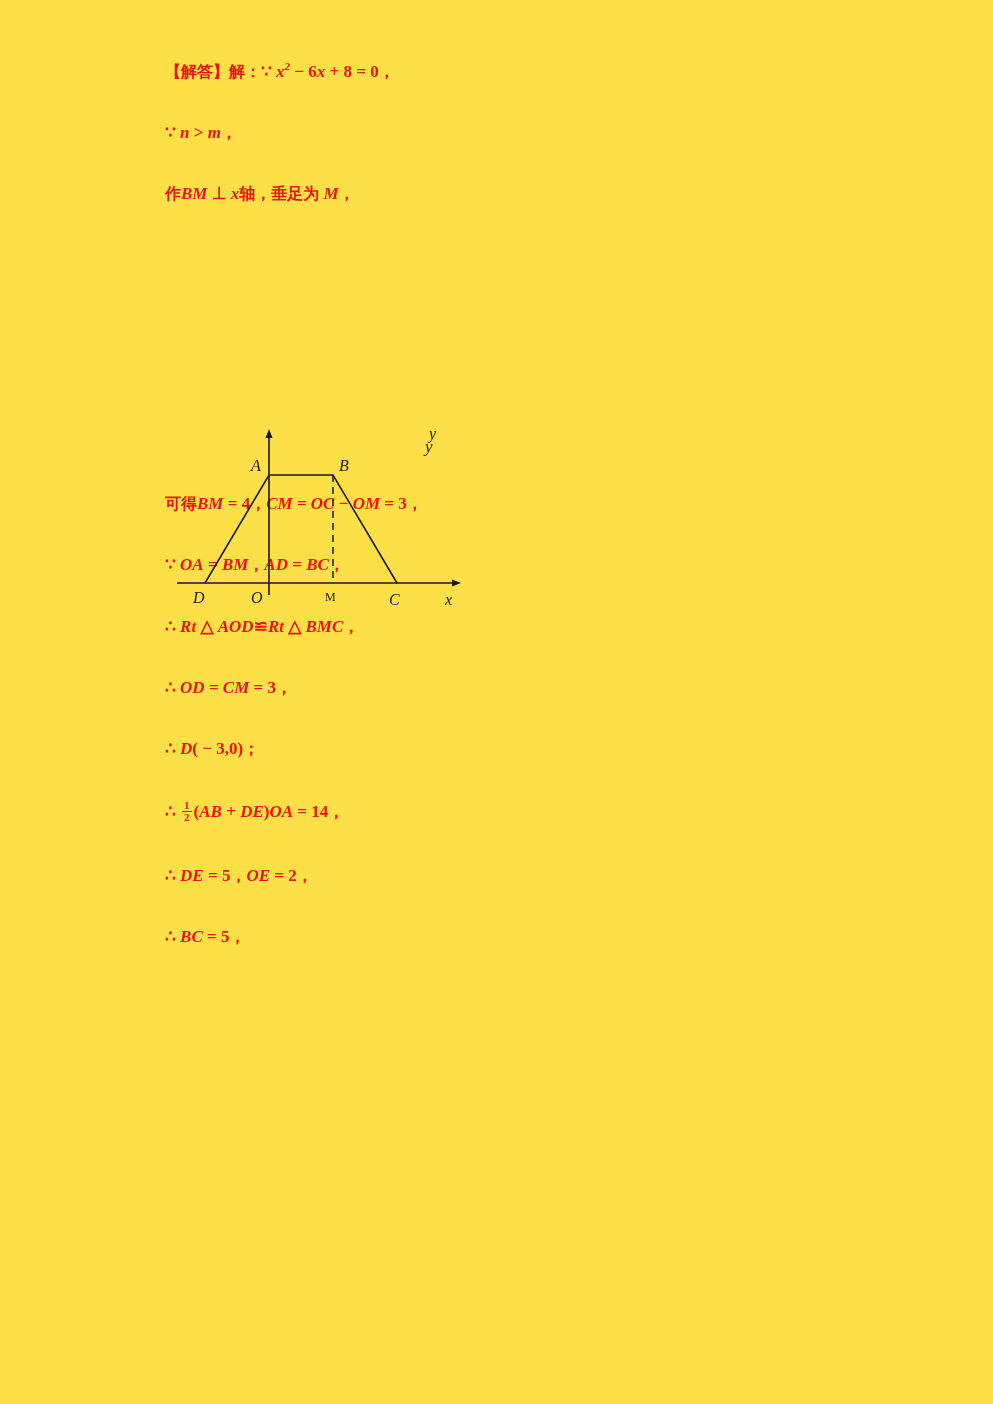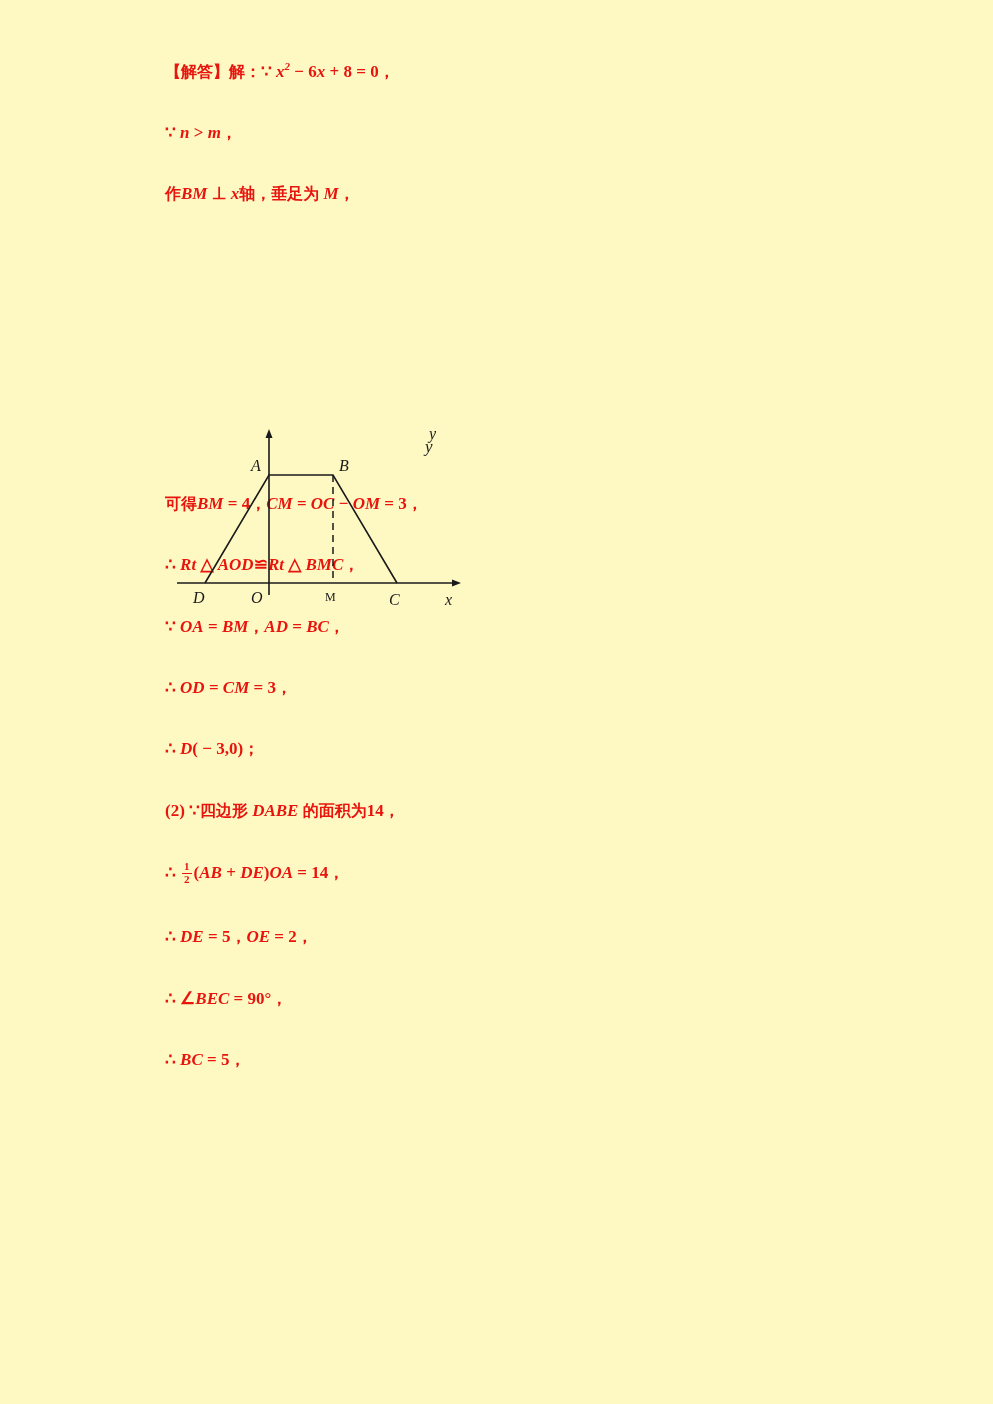--- a/index.html
+++ b/index.html
@@ -11,21 +11,21 @@
     width: 993px;
     height: 1404px;
     font-family: "Liberation Serif", serif;
     position: relative;
     overflow: hidden;
   }
   .page {
     position: relative;
     width: 993px;
     height: 1404px;
-    background: #fef9c3;
+    background: #fde047;
   }
   .content {
     position: absolute;
     left: 165px;
     top: 60px;
     width: 700px;
   }
   .line {
     color: #e8150f;
     font-weight: bold;
@@ -103,51 +103,45 @@
       <span class="cn">作</span><span class="mathi">BM</span> ⊥ <span class="mathi">x</span><span class="cn">轴，垂足为</span> <span class="mathi">M</span><span class="cn">，</span>
     </p>
 
     <div style="height:248px"></div>
 
     <p class="line">
       <span class="cn">可得</span><span class="mathi">BM</span> = 4<span class="cn">，</span><span class="mathi">CM</span> = <span class="mathi">OC</span> − <span class="mathi">OM</span> = 3<span class="cn">，</span>
     </p>
 
     <p class="line">
-      ∴ <span class="mathi">Rt</span> △ <span class="mathi">AOD</span>≌<span class="mathi">Rt</span> △ <span class="mathi">BMC</span><span class="cn">，</span>
+      ∵ <span class="mathi">OA</span> = <span class="mathi">BM</span><span class="cn">，</span><span class="mathi">AD</span> = <span class="mathi">BC</span><span class="cn">，</span>
     </p>
 
     <p class="line">
-      ∵ <span class="mathi">OA</span> = <span class="mathi">BM</span><span class="cn">，</span><span class="mathi">AD</span> = <span class="mathi">BC</span><span class="cn">，</span>
+      ∴ <span class="mathi">Rt</span> △ <span class="mathi">AOD</span>≌<span class="mathi">Rt</span> △ <span class="mathi">BMC</span><span class="cn">，</span>
     </p>
 
     <p class="line">
       ∴ <span class="mathi">OD</span> = <span class="mathi">CM</span> = 3<span class="cn">，</span>
     </p>
 
     <p class="line">
       ∴ <span class="mathi">D</span>( − 3,0)<span class="cn">；</span>
     </p>
 
-    <p class="line">
-      (2) ∵<span class="cn">四边形</span> <span class="mathi">DABE</span> <span class="cn">的面积为</span>14<span class="cn">，</span>
-    </p>
 
     <p class="line">
       ∴ <span class="frac"><span class="num">1</span><span class="den">2</span></span>(<span class="mathi">AB</span> + <span class="mathi">DE</span>)<span class="mathi">OA</span> = 14<span class="cn">，</span>
     </p>
 
     <p class="line">
       ∴ <span class="mathi">DE</span> = 5<span class="cn">，</span><span class="mathi">OE</span> = 2<span class="cn">，</span>
     </p>
 
 
-    <p class="line">
-      ∴ ∠<span class="mathi">BEC</span> = 90°<span class="cn">，</span>
-    </p>
 
     <p class="line">
       ∴ <span class="mathi">BC</span> = 5<span class="cn">，</span>
     </p>
 
   </div>
 
   <div class="figure">
     <svg width="340" height="215" viewBox="0 0 340 215">
 

